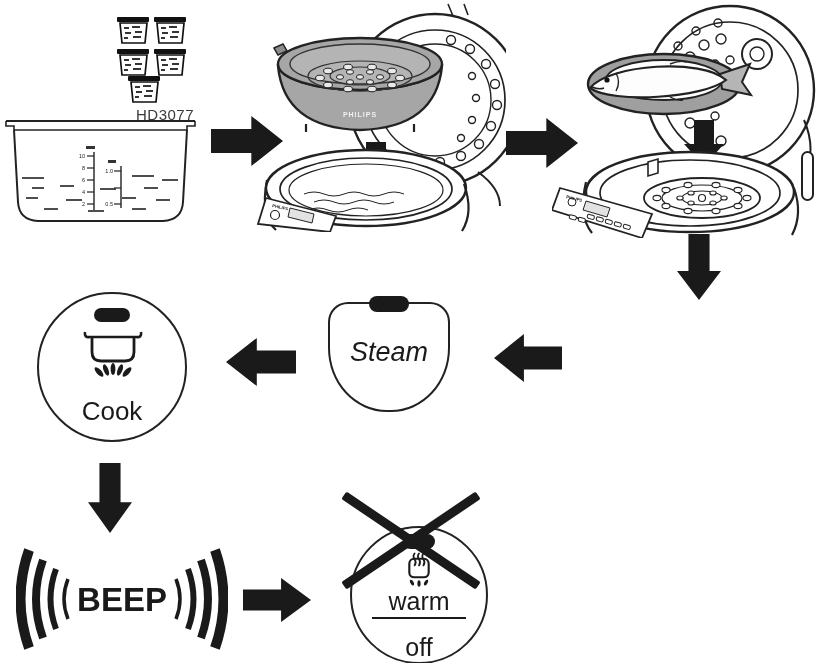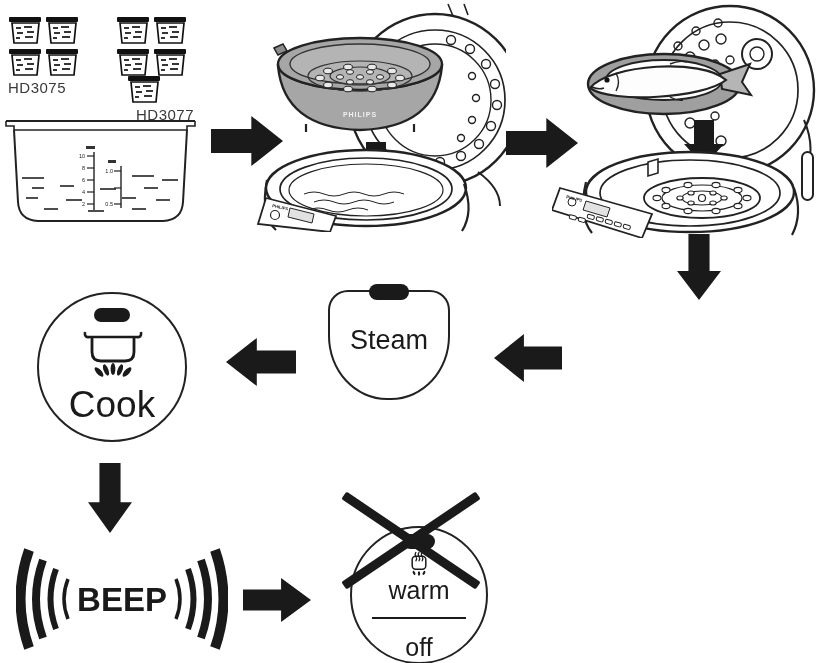--- a/index.html
+++ b/index.html
@@ -17,21 +17,21 @@
   .acc-label{font-size:15px;color:#3a3a3a;letter-spacing:.5px;margin-top:2px;}
   
   .circle-btn{border:2.5px solid #222;border-radius:50%;background:#fff;
               display:flex;flex-direction:column;align-items:center;}
   .pill{background:#1a1a1a;border-radius:8px;}
   .btn-label{color:#1a1a1a;}
   .steam-btn{border:2.5px solid #222;background:#fff;
              border-radius:20px 20px 59px 59px / 20px 20px 64px 64px;
              display:flex;align-items:center;justify-content:center;}
   
-  .warm-word{font-size:25px;border-bottom:2.5px solid #1a1a1a;padding:0 16px 12px 16px;text-align:center;}
+  .warm-word{font-size:25px;border-bottom:2.5px solid #1a1a1a;padding:0 16px 1px 16px;text-align:center;}
   .off-word{font-size:25px;text-align:center;margin-top:14px;}
   .xbar{position:absolute;width:162px;height:9px;background:#1a1a1a;border-radius:2px;}
   svg text{font-family:"Liberation Sans","DejaVu Sans",sans-serif;}
 </style>
 </head>
 <body>
 
 <div class="canvas">
 
   <svg width="0" height="0" style="position:absolute">
@@ -42,37 +42,20 @@
         <line x1="8" y1="12" x2="13" y2="12"></line>
           <line x1="16" y1="11" x2="24" y2="11"></line>
         <line x1="9" y1="17" x2="15" y2="17"></line>
           <line x1="19" y1="16" x2="26" y2="16"></line>
         <line x1="8" y1="22" x2="12" y2="22"></line>
           <line x1="17" y1="21" x2="25" y2="21"></line>
       </g>
     </symbol>
   </svg>
 
-  <div class="abs" style="left:8px;top:16px;">
-    <div class="cupgrid">
-      <svg class="cup">
-          <use href="#cup"></use>
-        </svg>
-      <svg class="cup">
-          <use href="#cup"></use>
-        </svg>
-      <svg class="cup">
-          <use href="#cup"></use>
-        </svg>
-      <svg class="cup">
-          <use href="#cup"></use>
-        </svg>
-    </div>
-    <div class="acc-label">HD3075</div>
-  </div>
 
   <div class="abs" style="left:116px;top:16px;">
     <div class="cupgrid">
       <svg class="cup">
           <use href="#cup"></use>
         </svg>
       <svg class="cup">
           <use href="#cup"></use>
         </svg>
       <svg class="cup">
@@ -316,41 +299,41 @@
       </g>
     </g>
     <text x="14" y="196" font-size="4.2" font-weight="bold" fill="#222" transform="rotate(14 14 196)">PHILIPS</text>
   </svg>
 
   <div class="abs arrow arrow-down" style="left:677px;top:234px;width:44px;height:66px;"></div>
 
 
   <div class="abs arrow arrow-left" style="left:494px;top:334px;width:68px;height:48px;"></div>
 
-  <div class="abs steam-btn" style="left:328px;top:290px;width:118px;height:106px;">
+  <div class="abs steam-btn" style="left:328px;top:302px;width:118px;height:106px;font-style:italic;">
     <div class="pill abs" style="width:40px;height:16px;left:50%;top:-8px;transform:translateX(-50%);"></div>
     <div class="btn-label" style="font-size:27px;margin-top:-10px">Steam</div>
   </div>
 
   <div class="abs arrow arrow-left" style="left:226px;top:338px;width:70px;height:48px;"></div>
 
   <div class="abs circle-btn" style="left:37px;top:292px;width:146px;height:146px;">
     <div class="pill" style="width:36px;height:14px;margin-top:14px;"></div>
     <svg width="64" height="56" viewBox="0 0 64 56" style="margin-top:4px">
       <path d="M5,6 Q4,12 10,11 L56,11 Q62,12 61,6" fill="none" stroke="#1a1a1a" stroke-width="2.6"></path>
       <path d="M12,11 L12,26 Q12,35 21,35 L45,35 Q54,35 54,26 L54,11" fill="none" stroke="#1a1a1a" stroke-width="2.8"></path>
       <g fill="#1a1a1a">
         <ellipse cx="19" cy="46" rx="2.5" ry="6" transform="rotate(-42 19 46)"></ellipse>
         <ellipse cx="26" cy="44" rx="2.4" ry="6" transform="rotate(-21 26 44)"></ellipse>
         <ellipse cx="33" cy="43" rx="2.4" ry="6"></ellipse>
         <ellipse cx="40" cy="44" rx="2.4" ry="6" transform="rotate(21 40 44)"></ellipse>
         <ellipse cx="47" cy="46" rx="2.5" ry="6" transform="rotate(42 47 46)"></ellipse>
       </g>
     </svg>
-    <div class="btn-label" style="font-size:37px;margin-top:2px">Cook</div>
+    <div class="btn-label" style="font-size:26px;margin-top:14px">Cook</div>
   </div>
 
   <div class="abs arrow arrow-down" style="left:88px;top:463px;width:44px;height:70px;"></div>
 
   <svg class="abs" style="left:16px;top:534px;" width="212" height="126" viewBox="0 0 212 126">
     <g fill="none" stroke="#1a1a1a">
       <path d="M52,45 Q44,65 52,85" stroke-width="3.5"></path>
       <path d="M40,35 Q29,65 40,95" stroke-width="6"></path>
       <path d="M27,26 Q13,65 27,104" stroke-width="8"></path>
       <path d="M13,16 Q-4,65 13,114" stroke-width="10"></path>

